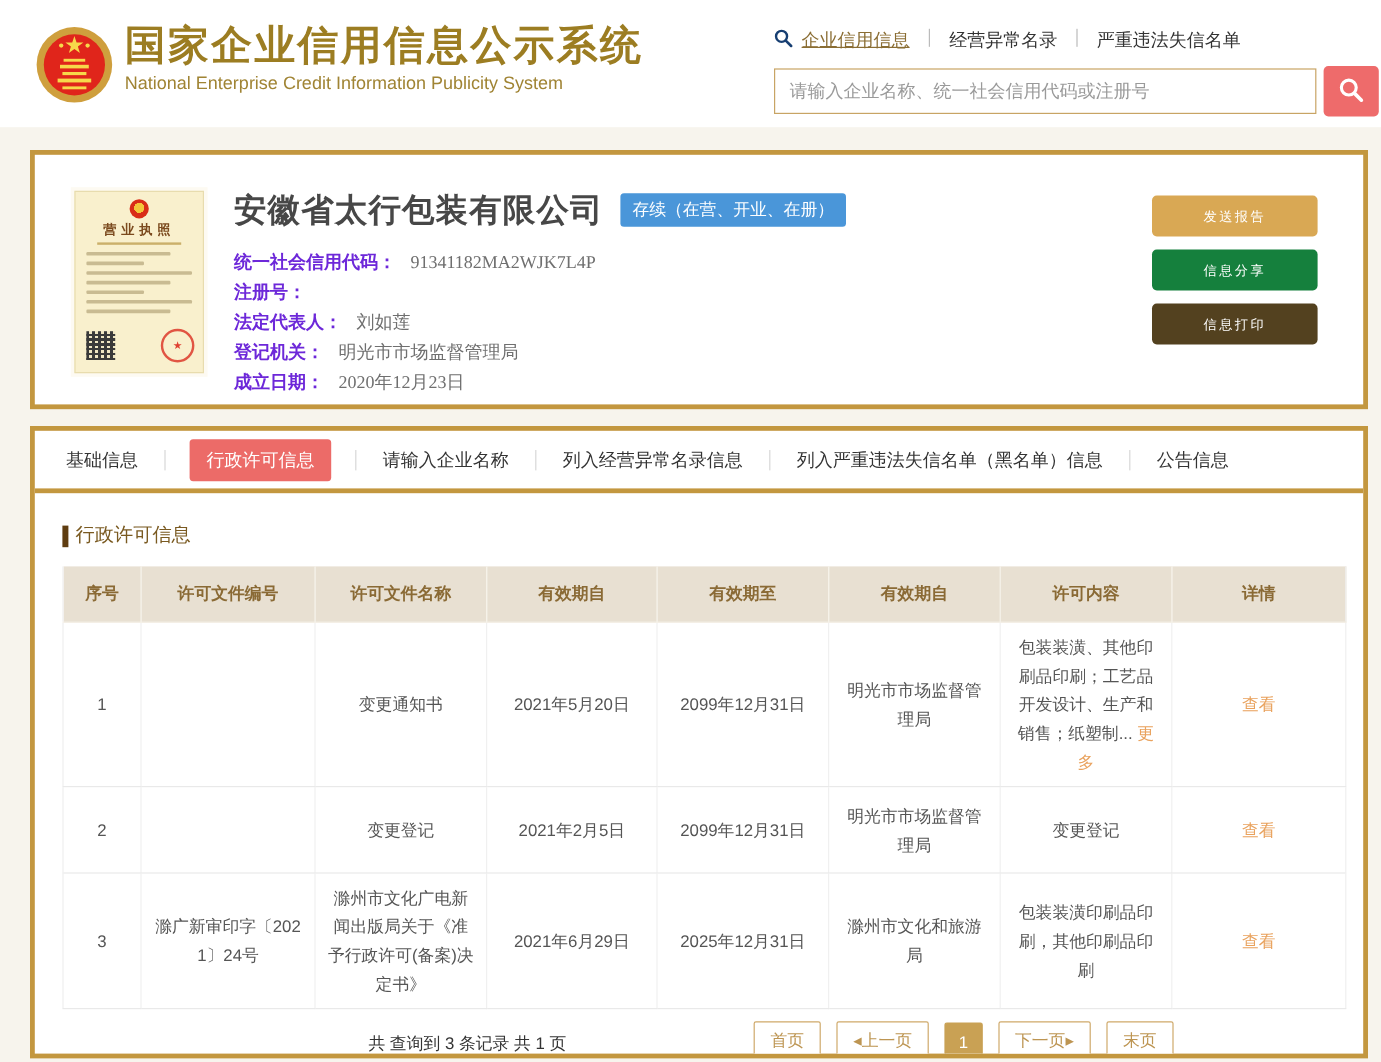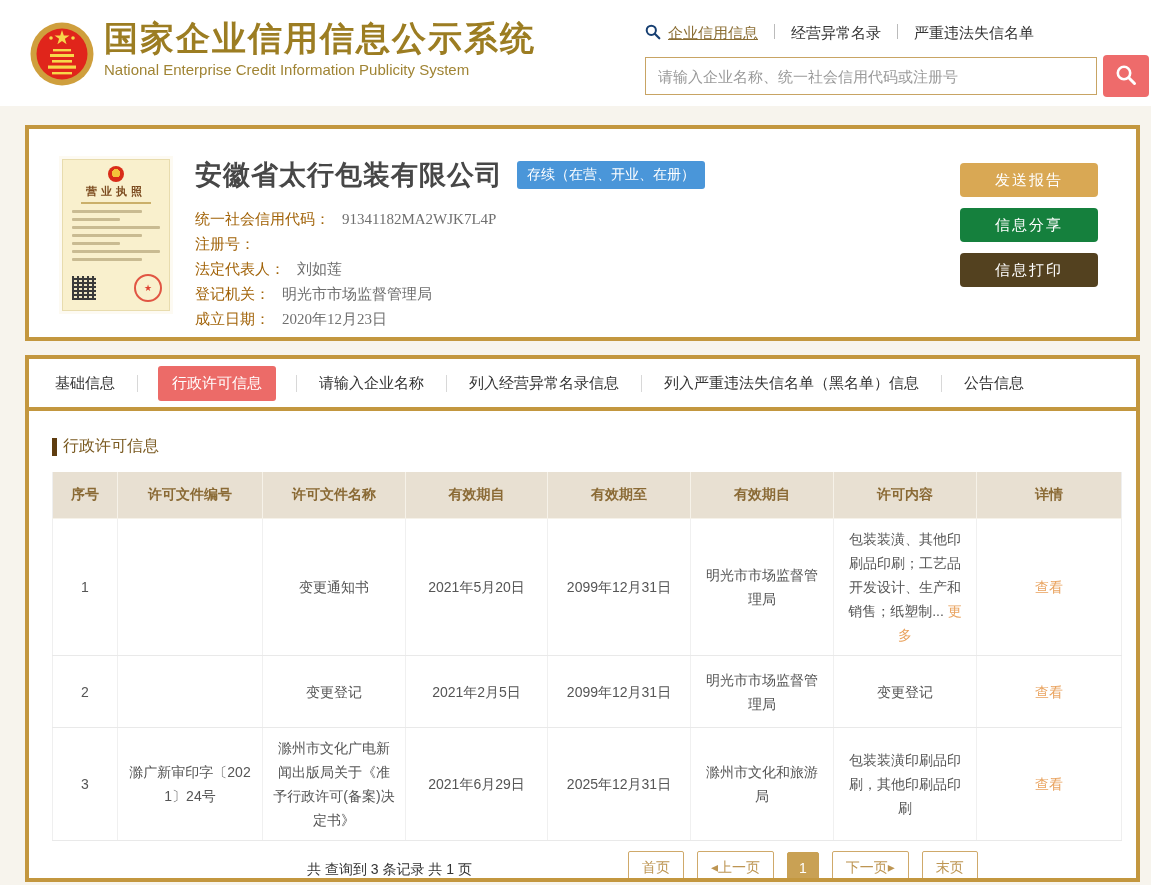--- a/index.html
+++ b/index.html
@@ -63,26 +63,26 @@
   }
   .company-main{position:absolute;left:166px;top:28px;}
   .company-name-row{display:flex;align-items:center;}
   .company-name{font-size:27px;font-weight:bold;color:#474747;letter-spacing:1px;}
   .status-badge{
     margin-left:14px;background:#4a96d9;color:#fff;font-size:14px;
     padding:5px 10px;border-radius:3px;white-space:nowrap;
   }
   .info-rows{margin-top:13px;}
   .info-row{height:25px;line-height:25px;font-size:15px;}
-  .info-label{font-weight:normal;color:#a16207;margin-top:35px;}
+  .info-label{font-weight:bold;color:#6d28d9;margin-top:35px;}
   .info-value{color:#6f6f6f;margin-left:12px;font-family:Liberation Serif, serif;}
   .actions{position:absolute;left:931px;top:34px;width:140px;}
   .act-btn{
     display:block;width:138px;height:34px;margin-bottom:11px;border:none;border-radius:4px;
-    color:#fff;font-size:15px;cursor:pointer;font-family:inherit;letter-spacing:2px;
+    color:#fff;font-size:11px;cursor:pointer;font-family:inherit;letter-spacing:2px;
   }
   
   .main-box{
     position:absolute;left:25px;top:355px;width:1115px;height:527px;box-sizing:border-box;
     background:#fff;border:4px solid #c3973f;overflow:hidden;
   }
   .tabbar{height:48px;border-bottom:4px solid #c3973f;display:flex;align-items:center;padding-left:24px;}
   .tab{font-size:15px;color:#333;padding:0 2px;cursor:pointer;white-space:nowrap;}
   .tab-active{background:#ec6b68;color:#fff;border-radius:3px;padding:8px 14px;}
   .tab-sep{width:1px;height:17px;background:#d8d8d8;margin:0 20px;}

